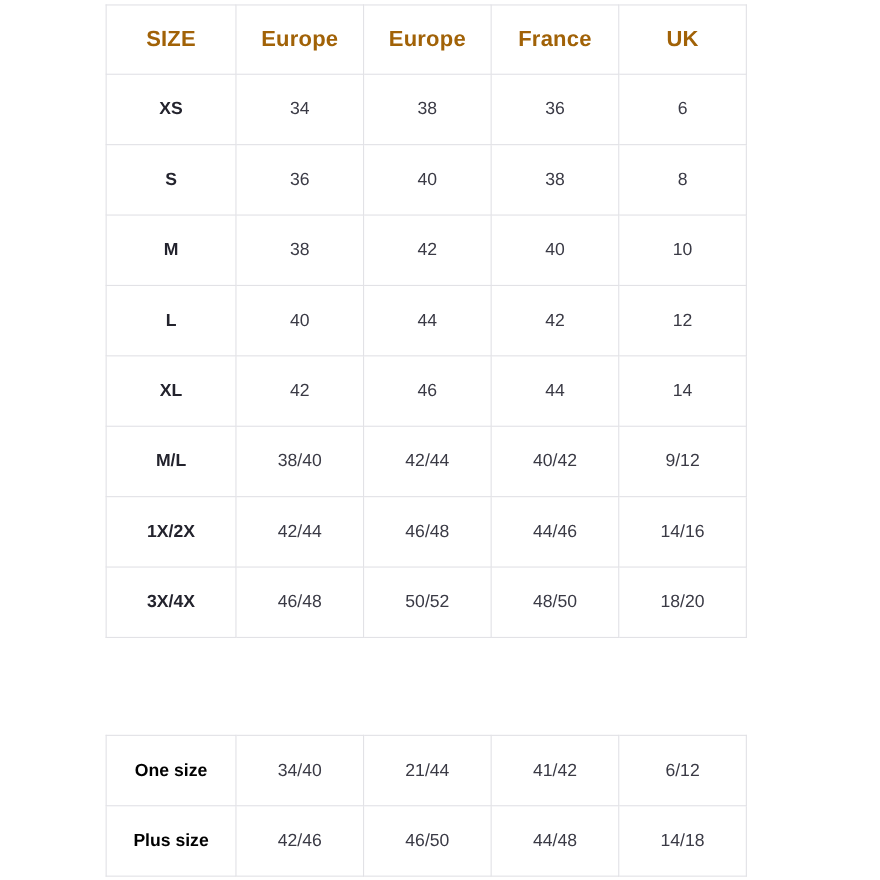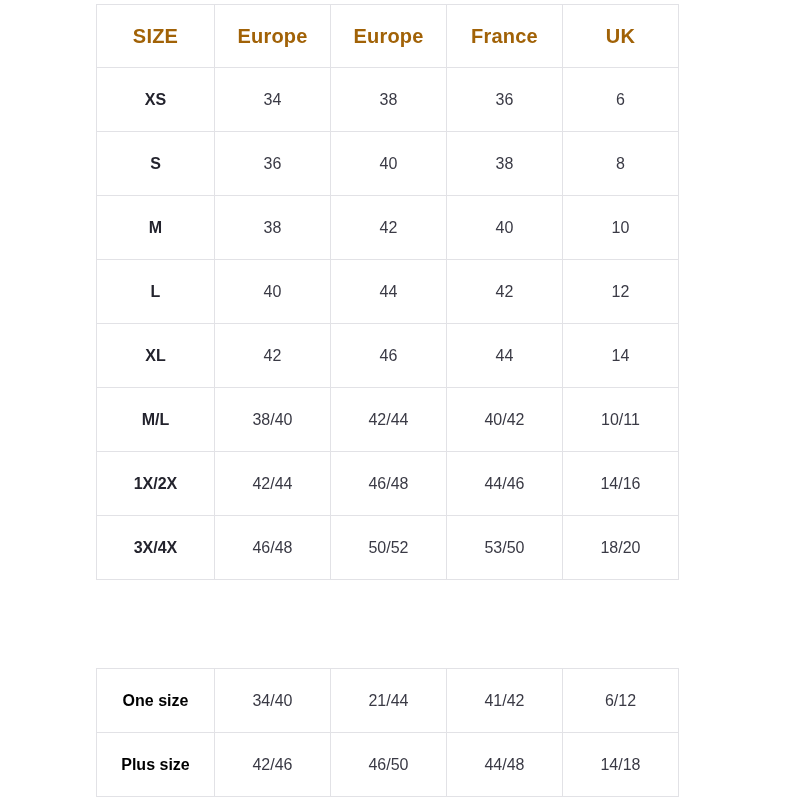--- a/index.html
+++ b/index.html
@@ -121,34 +121,34 @@
           <td>42</td>
           <td>46</td>
           <td>44</td>
           <td>14</td>
         </tr>
         <tr>
           <td class="rowhead">M/L</td>
           <td>38/40</td>
           <td>42/44</td>
           <td>40/42</td>
-          <td>10/11</td>
+          <td>9/12</td>
         </tr>
         <tr>
           <td class="rowhead">1X/2X</td>
           <td>42/44</td>
           <td>46/48</td>
           <td>44/46</td>
           <td>14/16</td>
         </tr>
         <tr>
           <td class="rowhead">3X/4X</td>
           <td>46/48</td>
           <td>50/52</td>
-          <td>53/50</td>
+          <td>48/50</td>
           <td>18/20</td>
         </tr>
       </tbody>
     </table>
   </div>
 
   <div class="table-wrap" id="second-table-wrap">
     <table class="size-table" id="second-table">
       <colgroup>
         <col class="c-size">

